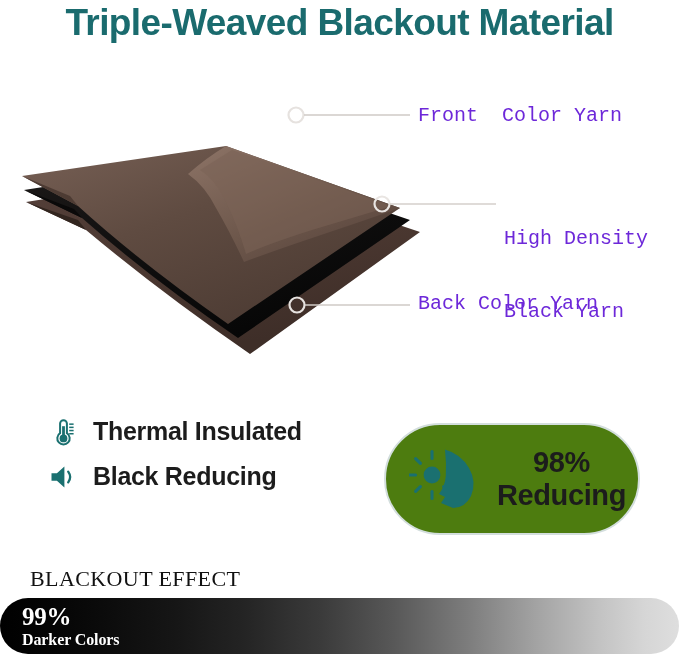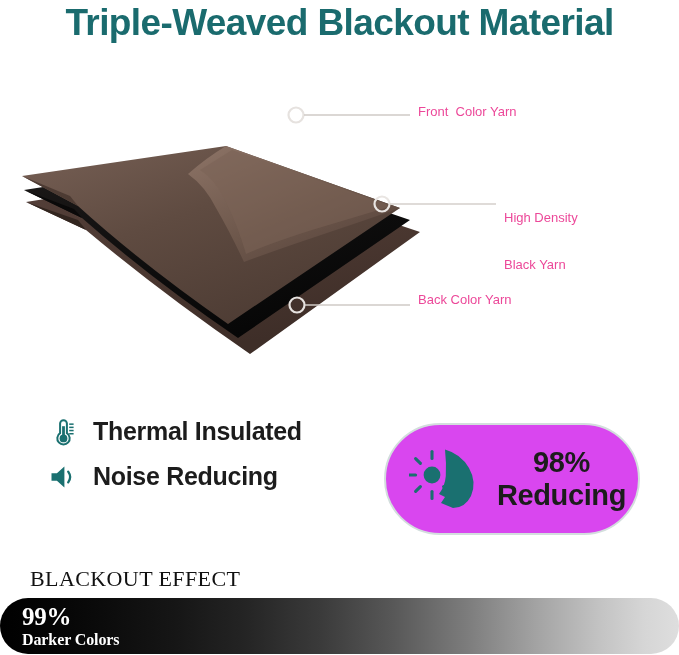--- a/index.html
+++ b/index.html
@@ -40,23 +40,23 @@
     height: 300px;
   }
   #fabric-svg {
     position: absolute;
     left: 0;
     top: 0;
   }
 
   .callout-label {
     position: absolute;
-    font-family: Liberation Sans, sans-serif;
-    font-size: 13px;
-    color: #ec4899;
+    font-family: Liberation Mono, monospace;
+    font-size: 20px;
+    color: #6d28d9;
     line-height: 1.22;
     white-space: pre;
   }
   #label-front  { left: 418px; top: 42px; }
   #label-middle { left: 504px; top: 116px; }
   #label-back   { left: 418px; top: 230px; }
 
   
   #features-list {
     position: absolute;
@@ -89,21 +89,21 @@
 
   
   #blackout-badge {
     position: absolute;
     left: 384px;
     top: 423px;
     width: 256px;
     height: 112px;
     border: 2px solid #d3dedd;
     border-radius: 56px;
-    background: #d946ef;
+    background: #4d7c0f;
     display: flex;
     align-items: center;
     box-sizing: border-box;
   }
   #badge-icon {
     margin-left: 23px;
     flex: 0 0 auto;
     display: flex;
     align-items: center;
   }
@@ -273,21 +273,21 @@
   </div>
 
   <div class="feature-row">
     <span class="feature-icon">
       <svg width="30" height="26" viewBox="0 0 30 26">
         <path d="M2.5 9.2 h5.4 L15.4 2.6 v20.8 L7.9 16.8 H2.5 Z" fill="#1a7070"></path>
         <path d="M19.2 7.6 a9.2 9.2 0 0 1 0 10.8" fill="none" stroke="#1a7070" stroke-width="2.3" stroke-linecap="round"></path>
         <path d="M23.6 4.2 a13.8 13.8 0 0 1 0 17.6" fill="none" stroke="#1a7070" stroke-width="2.3" stroke-linecap="round" opacity="0"></path>
       </svg>
     </span>
-    <span class="feature-label">Noise Reducing</span>
+    <span class="feature-label">Black Reducing</span>
   </div>
 
 </div>
 
 <div id="blackout-badge">
   <span id="badge-icon">
     <svg width="72" height="66" viewBox="0 0 72 66">
 
       <circle cx="23" cy="29" r="8.4" fill="#1a7070"></circle>
 

